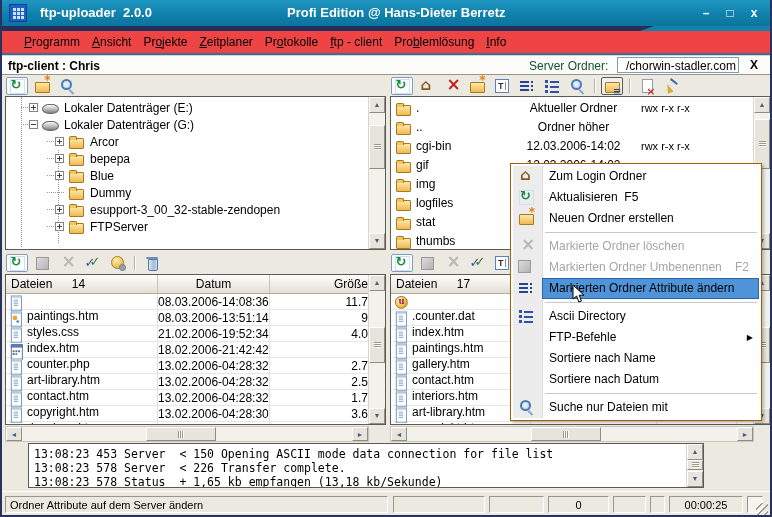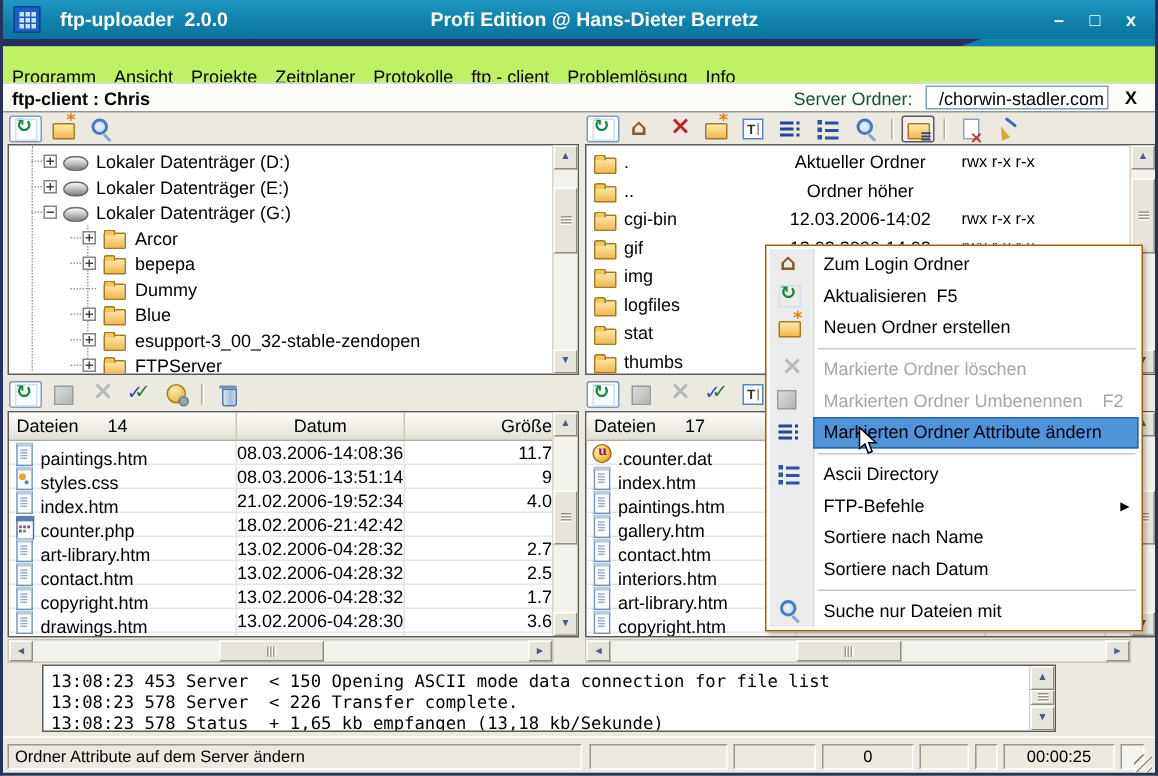--- a/index.html
+++ b/index.html
@@ -9,21 +9,21 @@
   .titlebar{position:absolute;left:0;top:0;width:100%;height:26px;background:linear-gradient(180deg,#1f97c2 0%,#0f81ac 55%,#0c749c 100%);}
   .appicon{position:absolute;left:7px;top:4px;width:18px;height:18px;background:#1d5fc8;border:1px solid #0d3f96;}
   .appicon::before{content:"";position:absolute;left:3px;top:3px;width:3px;height:3px;background:#cfe2ff;
     box-shadow:4px 0 #cfe2ff,8px 0 #cfe2ff,0 4px #cfe2ff,4px 4px #cfe2ff,8px 4px #cfe2ff,0 8px #cfe2ff,4px 8px #cfe2ff,8px 8px #cfe2ff;}
   .title-left{position:absolute;left:38px;top:5px;color:#fff;font-weight:bold;font-size:13px;white-space:pre;}
   .title-center{position:absolute;left:285px;top:5px;color:#fff;font-weight:bold;font-size:13px;white-space:pre;}
   .winbtn{position:absolute;top:6px;width:16px;height:15px;color:#fff;font-weight:bold;font-size:12px;text-align:center;line-height:14px;}
   .strip{position:absolute;left:0;top:26px;width:100%;height:5px;background:#252f5e;}
   .wedge{position:absolute;top:26px;right:0;width:130px;height:5px;background:#0f81ac;clip-path:polygon(14px 0,100% 0,100% 100%,0 100%);}
   
-  .menubar{position:absolute;left:0;top:31px;width:100%;height:42px;background:#bef264;border-bottom:2px solid #3d6d9f;display:flex;align-items:center;padding-left:0;}
+  .menubar{position:absolute;left:0;top:31px;width:100%;height:24px;background:#ef4444;border-bottom:2px solid #3d6d9f;display:flex;align-items:center;padding-left:16px;}
   .mitem{padding:2px 6px;white-space:pre;cursor:default;}
   .mitem u{text-decoration:underline;}
   
   .projbar{position:absolute;left:0;top:55px;width:100%;height:20px;background:#fcfcfb;border-bottom:1px solid #98948a;border-top:1px solid #d8d5cc;}
   .projtitle{position:absolute;left:6px;top:3px;font-weight:bold;}
   .srvlabel{position:absolute;left:527px;top:3px;color:#14532d;}
   .srvpath{position:absolute;left:615px;top:1px;width:122px;height:16px;border:1px solid #7f9db9;background:#fff;padding:1px 0 0 8px;font-size:12px;}
   .projclose{position:absolute;right:8px;top:2px;width:16px;height:15px;text-align:center;font-weight:bold;font-size:12px;}
   
   .toolbar{position:absolute;height:21px;display:flex;align-items:center;gap:3px;}
@@ -60,21 +60,21 @@
   .f-name{position:absolute;left:25px;top:2px;white-space:nowrap;}
   .f-date{position:absolute;left:115px;top:2px;width:135px;text-align:center;white-space:nowrap;}
   .f-perm{position:absolute;left:250px;top:3px;font-size:11px;white-space:nowrap;}
   
   .thead{position:absolute;left:0;top:0;right:0;height:19px;}
   .th{position:absolute;top:0;height:19px;background:linear-gradient(#fdfdfb,#e3dfd4);border-right:1px solid #c6c2b6;border-bottom:1px solid #aeab9f;padding:2px 5px 0 5px;}
   .tbody{position:absolute;left:0;top:19px;right:0;bottom:0;overflow:hidden;}
   .colline{position:absolute;top:19px;bottom:0;width:1px;background:#e2e2e2;}
   .xr{position:relative;height:16px;border-bottom:1px solid #e6e6e6;}
   .xr .icn{position:absolute;left:3px;top:1px;transform:scale(.92);transform-origin:left top;}
-  .c-name{position:absolute;left:21px;top:5px;white-space:nowrap;}
+  .c-name{position:absolute;left:21px;top:15px;white-space:nowrap;}
   .c-date{position:absolute;top:1px;text-align:center;white-space:nowrap;}
   .c-size{position:absolute;top:1px;text-align:right;white-space:nowrap;}
   .c-perm{position:absolute;top:4px;font-size:8px;white-space:nowrap;transform:scaleX(.72);transform-origin:left;}
   #ltable .c-date{left:152px;width:110px;}
   #ltable .c-size{left:264px;width:100px;padding-right:2px;}
   #rtable .c-date{left:140px;width:122px;}
   #rtable .c-size{left:266px;width:76px;padding-right:2px;}
   #rtable .c-perm{left:347px;width:40px;}
   
   .vsb{position:absolute;top:0;bottom:0;right:0;width:17px;background:#f3f1ec;border-left:1px solid #d8d5cc;z-index:5;}
@@ -268,26 +268,20 @@
     </div>
 
   <div class="panel" id="tree-panel">
     <div class="guide" style="left:15px;top:0;height:150px;"></div>
     <div class="guide" style="left:52px;top:53px;height:93px;"></div>
     <div id="tree-rows" style="position:absolute;left:0;top:2px;right:17px;">
         <div class="trow lvl0">
           <span class="conn"></span>
           <span class="tgl plus"></span>
           <span class="icn i-drive"></span>
-          <span class="tlabel">Lokaler Datenträger (D:)</span>
-        </div>
-        <div class="trow lvl0">
-          <span class="conn"></span>
-          <span class="tgl plus"></span>
-          <span class="icn i-drive"></span>
           <span class="tlabel">Lokaler Datenträger (E:)</span>
         </div>
         <div class="trow lvl0">
           <span class="conn"></span>
           <span class="tgl minus"></span>
           <span class="icn i-drive"></span>
           <span class="tlabel">Lokaler Datenträger (G:)</span>
         </div>
         <div class="trow lvl1">
           <span class="conn"></span>
@@ -296,29 +290,29 @@
           <span class="tlabel">Arcor</span>
         </div>
         <div class="trow lvl1">
           <span class="conn"></span>
           <span class="tgl plus"></span>
           <span class="icn i-folder"></span>
           <span class="tlabel">bepepa</span>
         </div>
         <div class="trow lvl1">
           <span class="conn"></span>
+          <span class="tgl plus"></span>
+          <span class="icn i-folder"></span>
+          <span class="tlabel">Blue</span>
+        </div>
+        <div class="trow lvl1">
+          <span class="conn"></span>
           <span class="tgl-sp"></span>
           <span class="icn i-folder"></span>
           <span class="tlabel">Dummy</span>
-        </div>
-        <div class="trow lvl1">
-          <span class="conn"></span>
-          <span class="tgl plus"></span>
-          <span class="icn i-folder"></span>
-          <span class="tlabel">Blue</span>
         </div>
         <div class="trow lvl1">
           <span class="conn"></span>
           <span class="tgl plus"></span>
           <span class="icn i-folder"></span>
           <span class="tlabel">esupport-3_00_32-stable-zendopen</span>
         </div>
         <div class="trow lvl1">
           <span class="conn"></span>
           <span class="tgl plus"></span>

